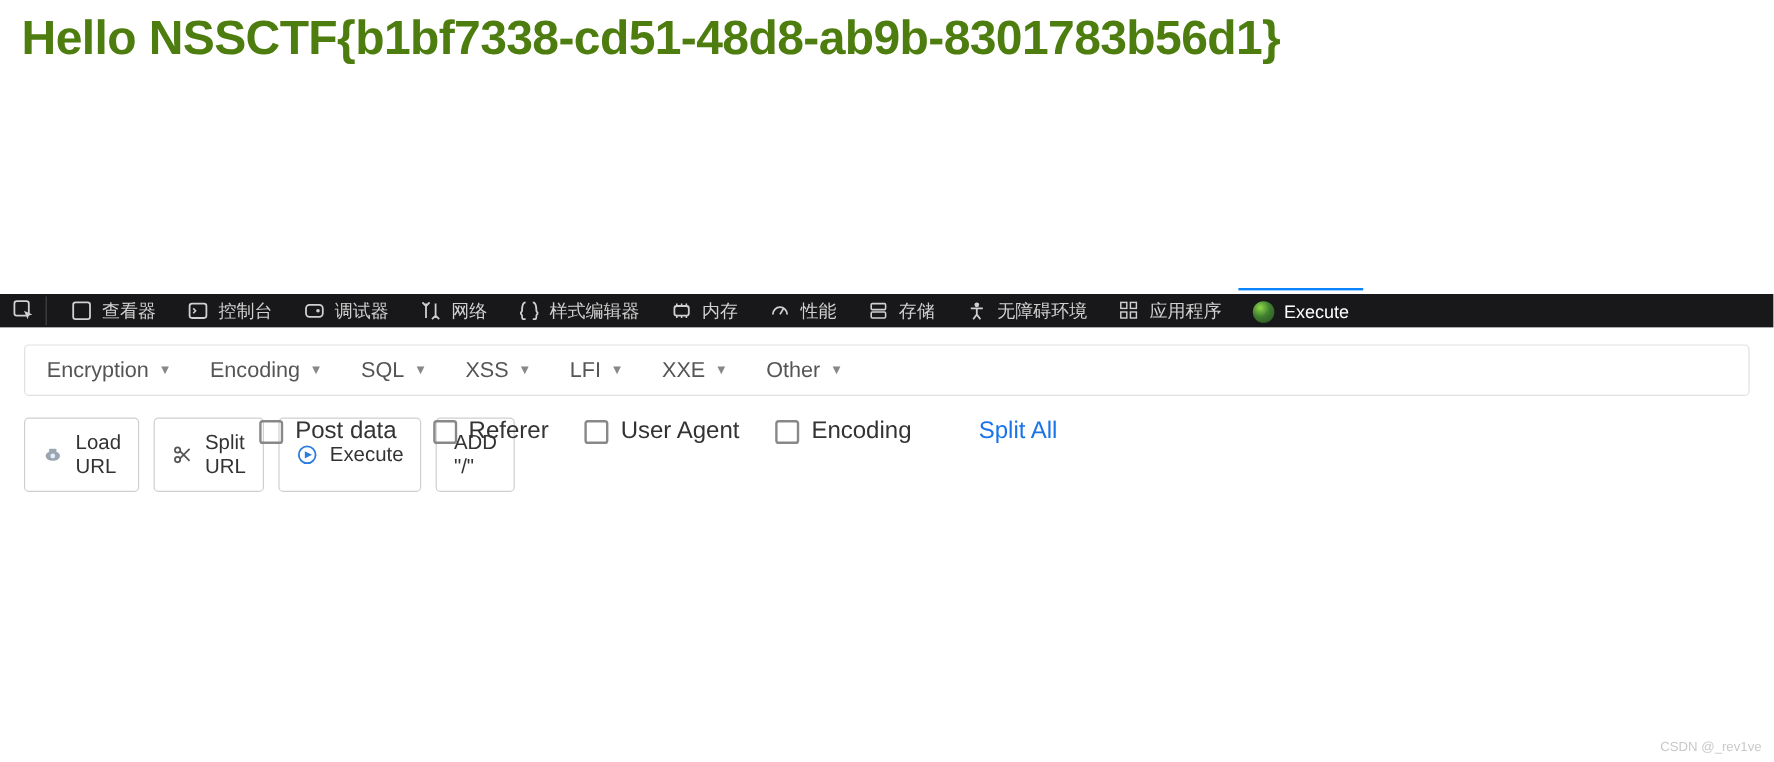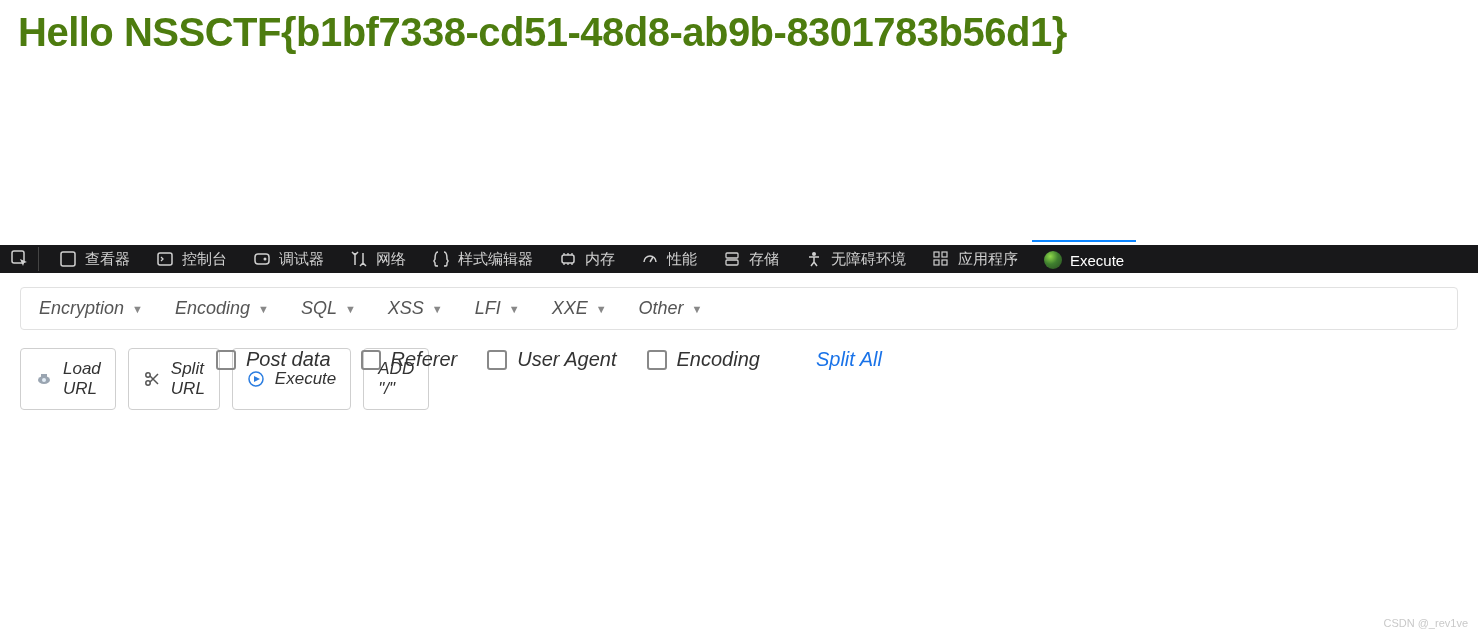--- a/index.html
+++ b/index.html
@@ -31,21 +31,21 @@
     }
     .tab-item.active { border-top: 2.5px solid #0a84ff; }
     .tab-item.active .tab-label { color: #fff; }
     .tab-icon { display: inline-flex; align-items: center; justify-content: center; }
     .hackbar-icon {
       width: 18px; height: 18px; border-radius: 50%;
       background: radial-gradient(circle at 35% 30%, #8fd94a 0%, #3f7f2f 45%, #2a4c22 100%);
       display: inline-block;
     }
     
-    .hackbar-panel { background: #fff; padding: 14px 20px 20px 20px; font-style: italic; }
+    .hackbar-panel { background: #fff; padding: 14px 20px 20px 20px; }
     .menu-row { display: flex; align-items: center; gap: 32px; border: 1px solid #e1e1e1; border-radius: 4px; padding: 10px 18px; margin-bottom: 18px; }
     .menu-item { display: flex; align-items: center; gap: 8px; font-size: 18px; color: #555; cursor: pointer; }
     .caret { font-size: 11px; color: #888; }
     
     .main-row { display: flex; gap: 24px; }
     .btn-col { display: flex; flex-direction: row; gap: 12px; width: 172px; }
     .action-btn {
       display: flex; align-items: center; gap: 10px;
       border: 1px solid #cfcfcf; border-radius: 4px;
       padding: 10px 14px; background: #fff;

